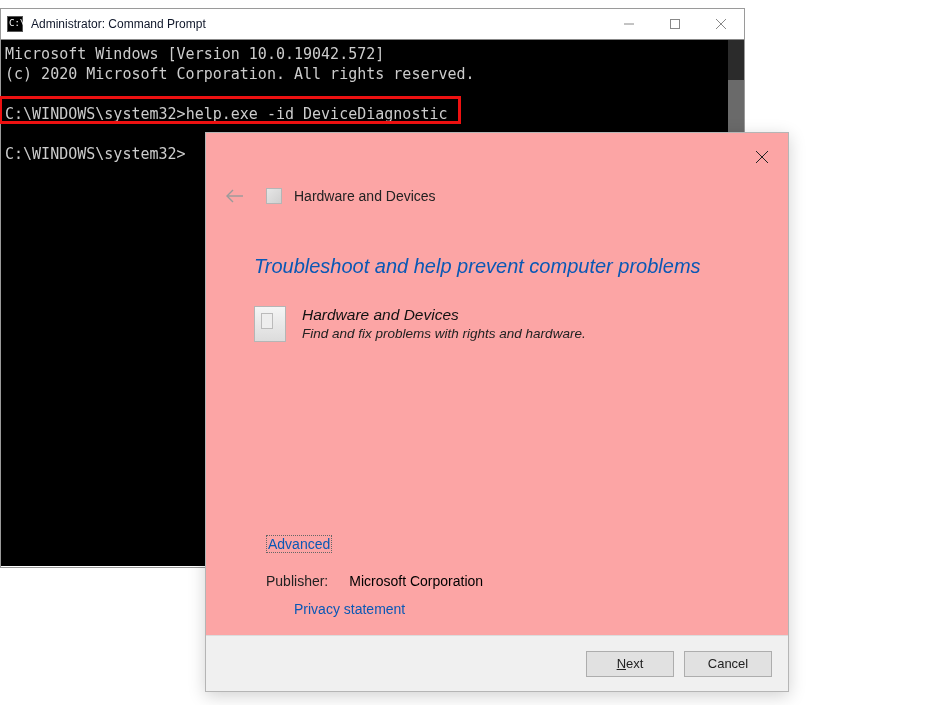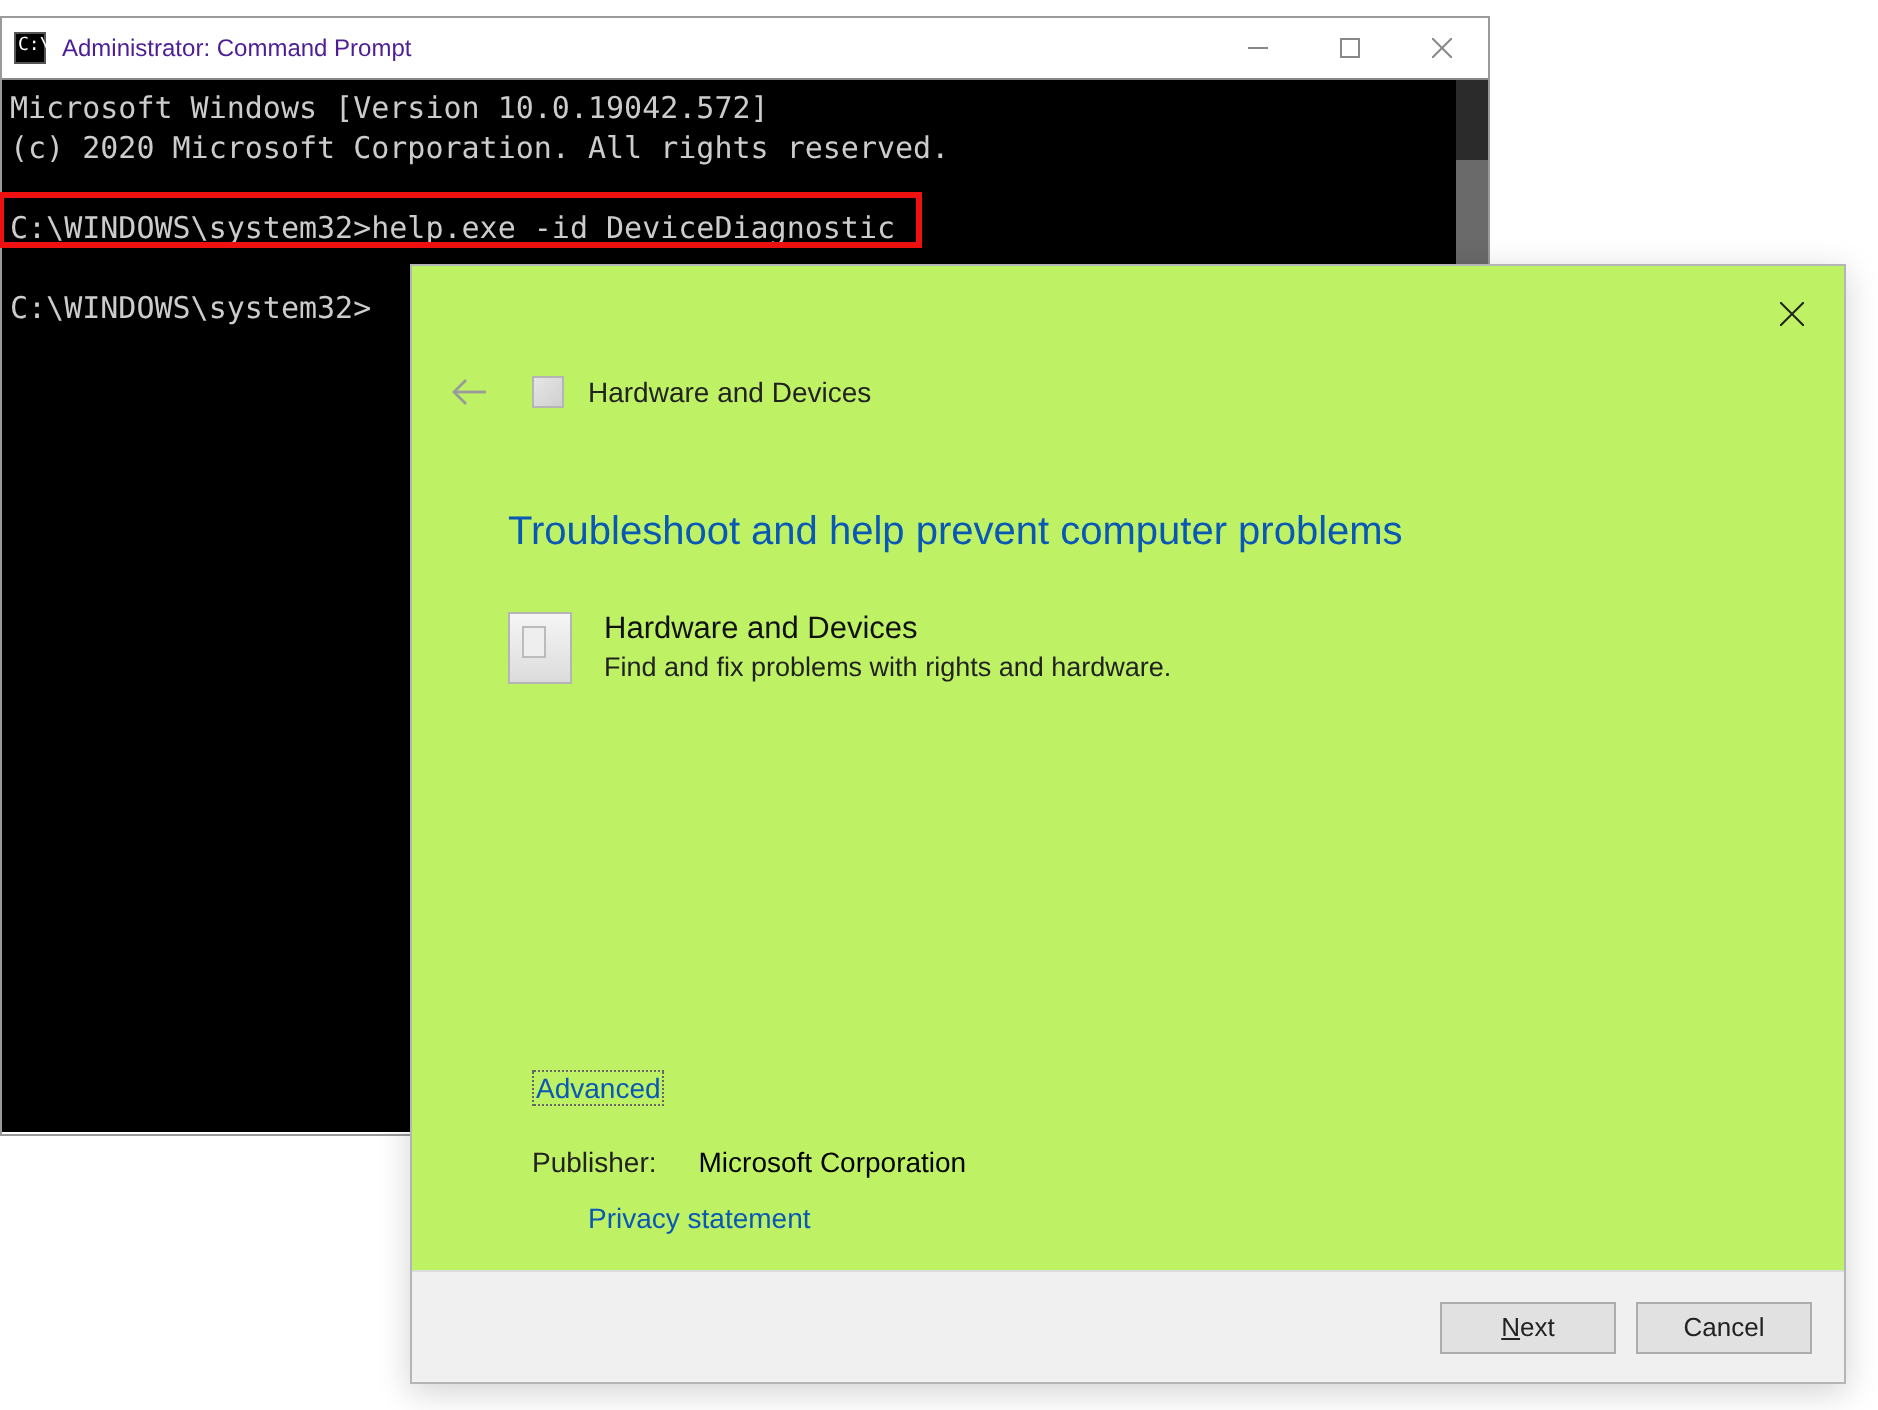--- a/index.html
+++ b/index.html
@@ -37,21 +37,21 @@
     background: #000;
     color: #fff;
     font: 9px/13px monospace;
     text-align: left;
     padding-left:1px;
     margin-right: 8px;
     border:1px solid #555;
   }
   .cmd-title {
     font-size: 12px;
-    color: #4c1d95;
+    color: #0f172a;
   }
   .cmd-controls {
     position: absolute;
     right: 0; top: 0;
     display: flex;
     height: 30px;
   }
   .cmd-ctrl {
     width: 46px;
     height: 30px;
@@ -90,23 +90,23 @@
     border: 3px solid #e11;
     background: transparent;
     pointer-events: none;
   }
 
   
   .ts-window {
     position: absolute;
     left: 205px;
     top: 132px;
-    width: 718px;
+    width: 584px;
     height: 560px;
-    background: #bef264;
+    background: #fca5a5;
     border: 1px solid #b5b5b5;
     box-shadow: 0 4px 16px rgba(0,0,0,0.18);
     display: flex;
     flex-direction: column;
   }
   .ts-close {
     position: absolute;
     top: 8px; right: 10px;
     width: 32px; height: 32px;
     display:flex; align-items:center; justify-content:center;
@@ -129,20 +129,21 @@
     border:1px solid #b5b5b5;
     margin-right:-6px;
   }
   .ts-header-title {
     font-size: 14px;
     color: #222;
   }
   .ts-content {
     flex: 1;
     padding: 36px 24px 10px 48px;
+    font-style: italic;
   }
   .ts-h1 {
     color: #0a58b5;
     font-size: 20px;
     font-weight: 400;
     margin: 0 0 28px 0;
   }
   .ts-item {
     display: flex;
     gap: 16px;

